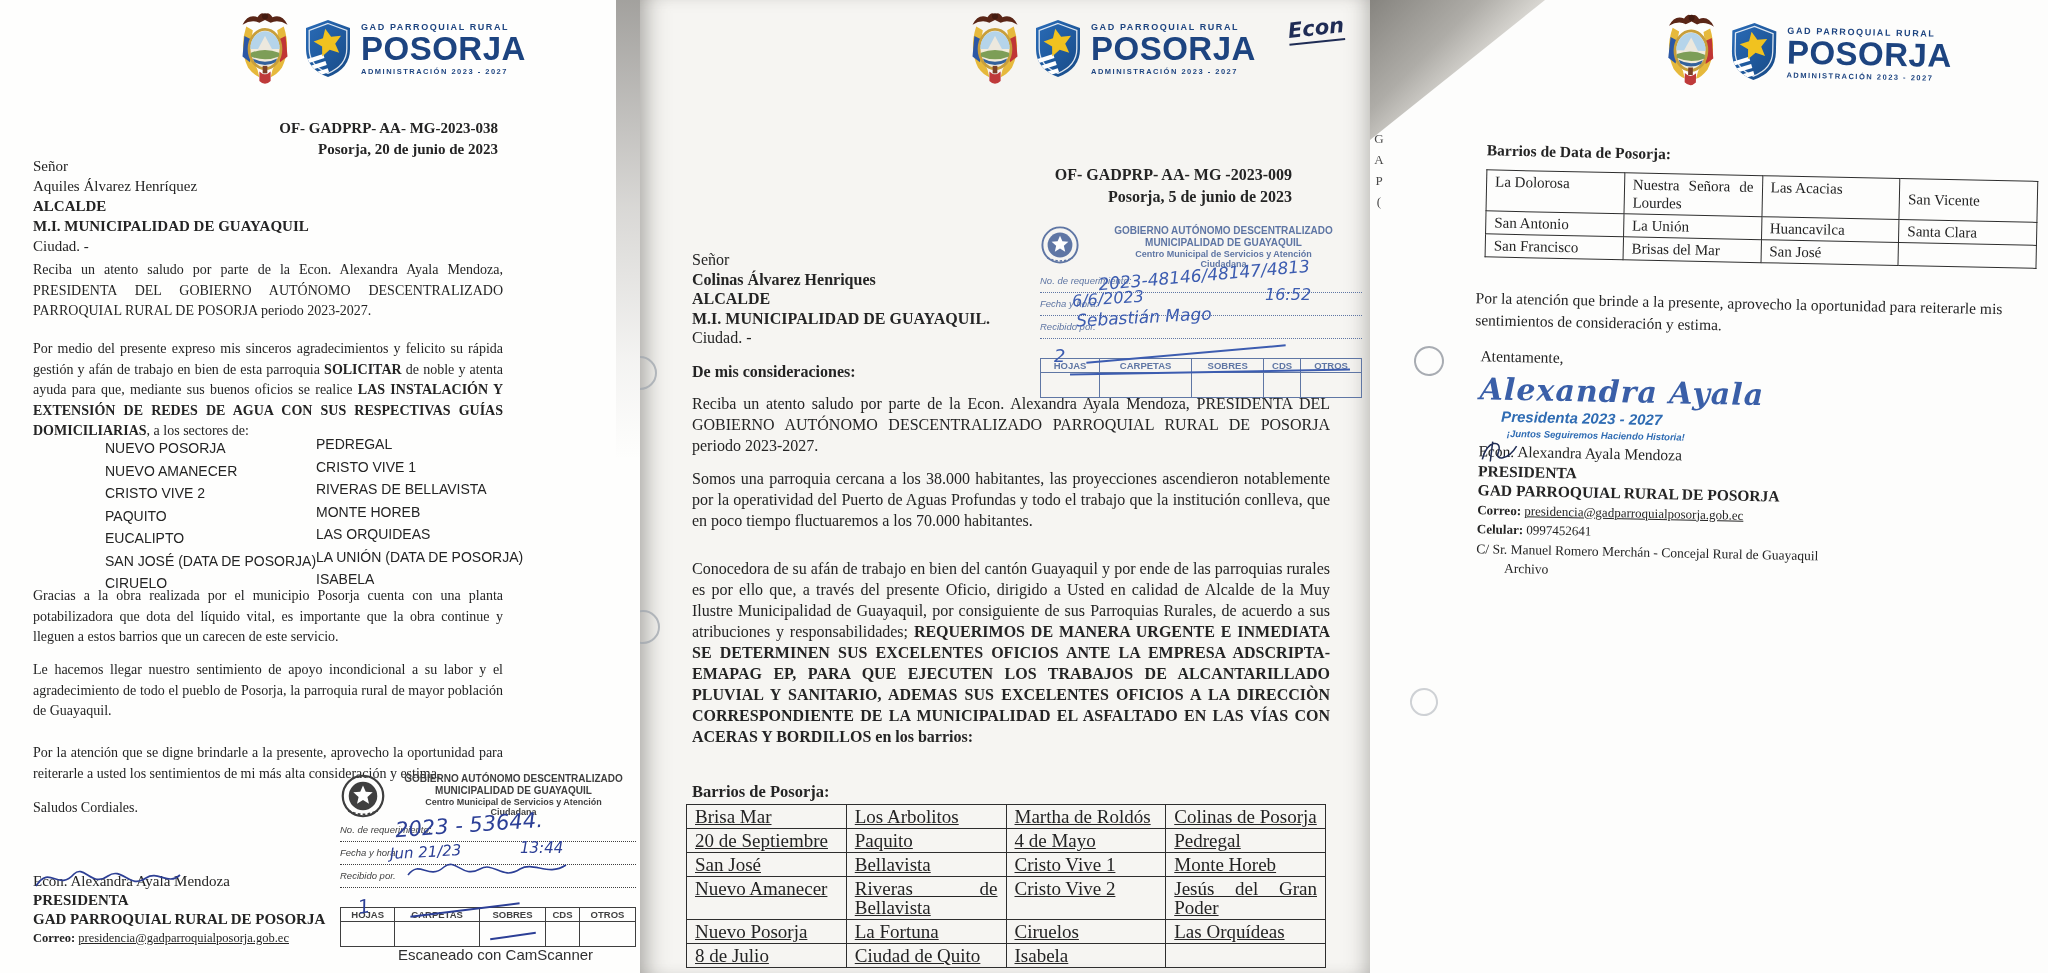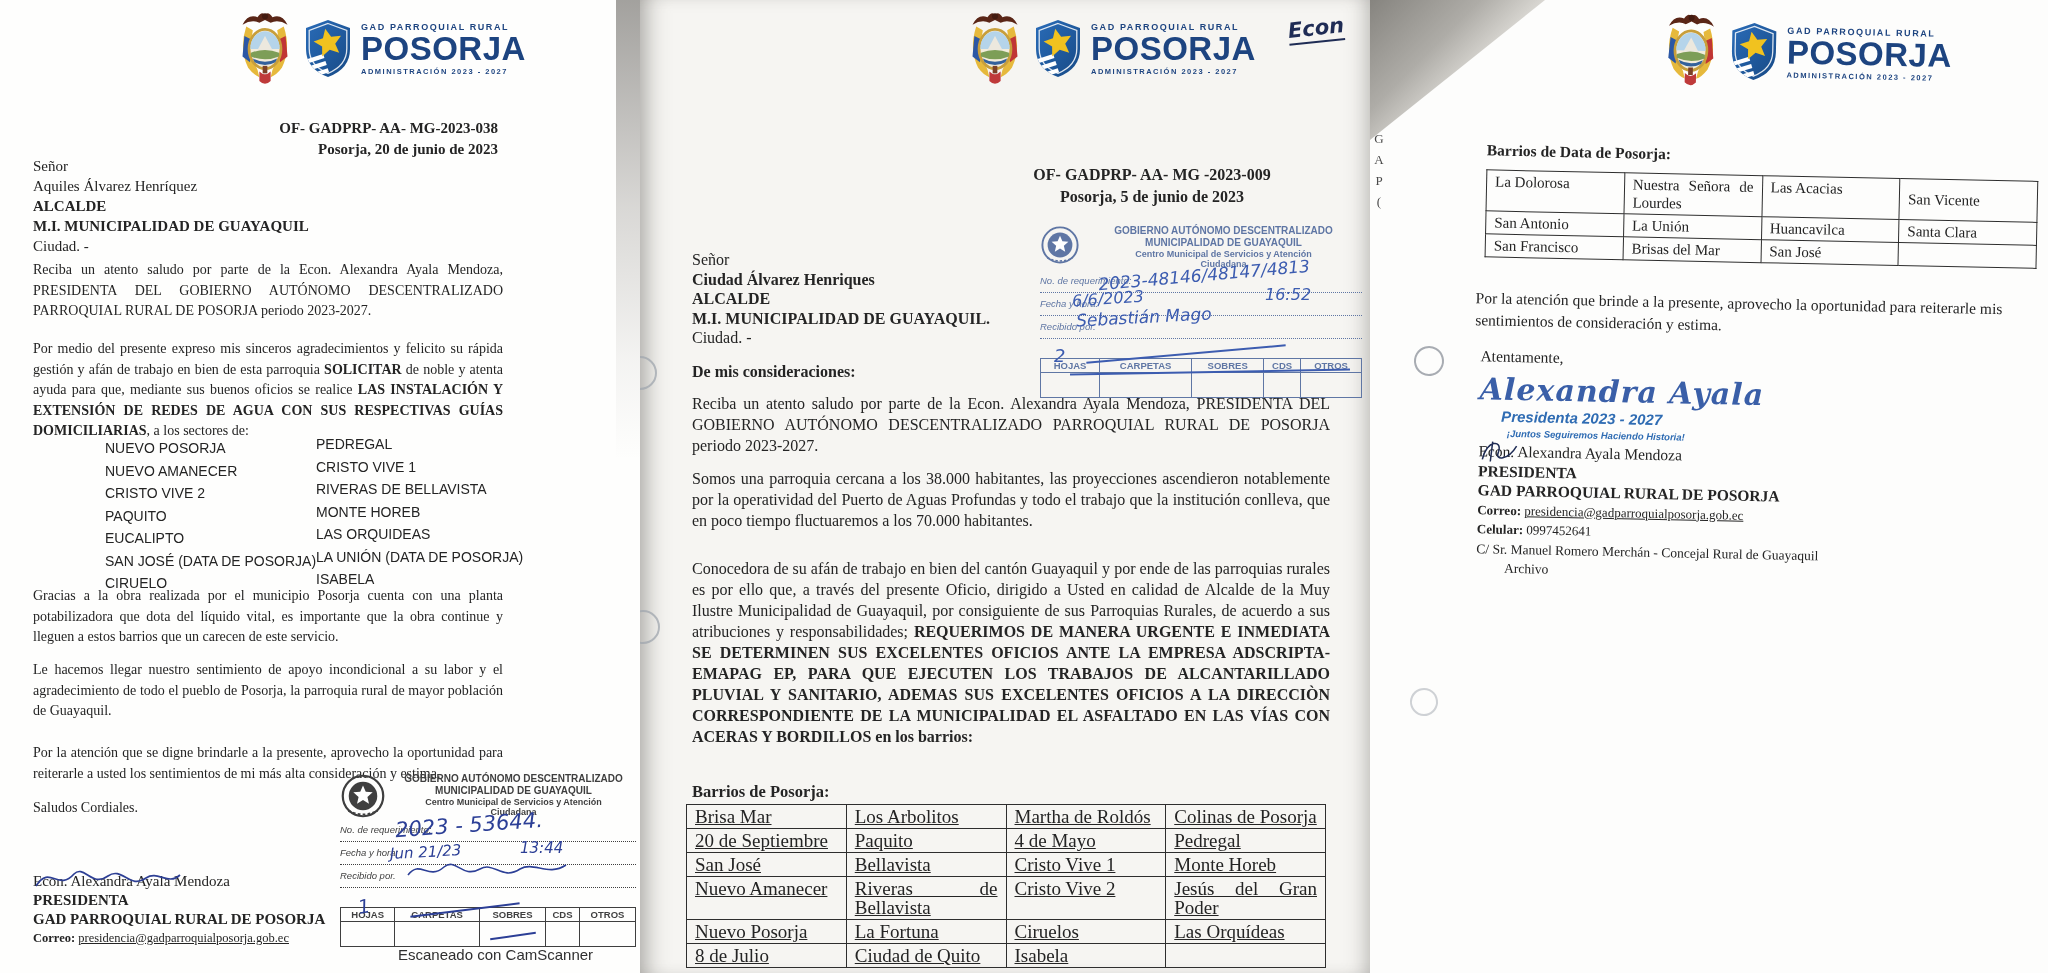--- a/index.html
+++ b/index.html
@@ -38,21 +38,21 @@
   .p1-ref{font-size:15px;font-weight:bold;text-align:right;width:268px;}
   .sector{font-family:"Liberation Sans",sans-serif;font-size:14px;line-height:22.5px;white-space:nowrap;}
   .p1-sign{font-size:15px;line-height:19px;}
   .email-line{font-size:12.5px;}
   .email-line a, .email{ text-decoration:underline;color:#242424;}
 
   
   .p2-body{font-size:16px;line-height:21px;width:638px;}
   .p2-recip{font-size:16px;line-height:19.5px;font-weight:bold;}
   .p2-recip .nrm{font-weight:normal;}
-  .p2-ref{font-size:16px;font-weight:bold;text-align:center;width:280px;}
+  .p2-ref{font-size:16px;font-weight:bold;text-align:right;width:280px;}
 
   
   table.doc-table{border-collapse:collapse;table-layout:fixed;}
   table.doc-table td{border:1.8px solid #2e2e2e;vertical-align:top;padding:2px 8px;}
   #t2 td{font-size:19px;line-height:19px;text-decoration:underline;}
   #t3 td{font-size:15px;line-height:18px;}
   td.cell-hidden{border-right:none;border-bottom:none;border-top:1.8px solid #2e2e2e;}
   .tbl-title{font-weight:bold;}
 
   
@@ -271,21 +271,21 @@
       </div>
     </div>
 
     <div class="hw" style="left:648px;top:16px;font-size:21px;font-weight:bold;color:#1f2c55;transform:rotate(-6deg);border-bottom:2px solid #1f2c55;padding-bottom:1px;">Econ</div>
 
     <div class="abs p2-ref" style="left:372px;top:166px;">OF- GADPRP- AA- MG -2023-009</div>
     <div class="abs p2-ref" style="left:372px;top:188px;">Posorja, 5 de junio de 2023</div>
 
     <div class="abs p2-recip" style="left:52px;top:250px;">
       <div class="nrm b">Señor</div>
-      <div>Ciudad Álvarez Henriques</div>
+      <div>Colinas Álvarez Henriques</div>
       <div>ALCALDE</div>
       <div>M.I. MUNICIPALIDAD DE GUAYAQUIL.</div>
       <div class="nrm">Ciudad. -</div>
     </div>
 
     <div class="abs b" style="left:52px;top:363px;font-size:16px;">De mis consideraciones:</div>
 
     <p class="abs p2-body just" style="left:52px;top:393px;">Reciba un atento saludo por parte de la Econ. Alexandra Ayala Mendoza, PRESIDENTA DEL GOBIERNO AUTÓNOMO DESCENTRALIZADO PARROQUIAL RURAL DE POSORJA periodo 2023-2027.</p>
     <p class="abs p2-body just" style="left:52px;top:468px;">Somos una parroquia cercana a los 38.000 habitantes, las proyecciones ascendieron notablemente por la operatividad del Puerto de Aguas Profundas y todo el trabajo que la institución conlleva, que en poco tiempo fluctuaremos a los 70.000 habitantes.</p>
     <p class="abs p2-body just" style="left:52px;top:558px;"><span>Conocedora de su afán de trabajo en bien del cantón Guayaquil  y por ende de las parroquias rurales  es por ello que, a través del presente Oficio, dirigido a Usted en calidad de Alcalde de la Muy Ilustre Municipalidad de Guayaquil, por consiguiente de sus Parroquias Rurales, de acuerdo a sus atribuciones y responsabilidades; </span><span class="b">REQUERIMOS DE MANERA URGENTE E INMEDIATA SE DETERMINEN SUS EXCELENTES OFICIOS ANTE LA EMPRESA ADSCRIPTA- EMAPAG EP, PARA QUE EJECUTEN LOS TRABAJOS DE ALCANTARILLADO PLUVIAL Y SANITARIO, ADEMAS SUS EXCELENTES OFICIOS A LA DIRECCIÒN CORRESPONDIENTE DE LA MUNICIPALIDAD EL  ASFALTADO EN LAS VÍAS CON ACERAS Y BORDILLOS</span><span class="b"> en los barrios:</span></p>

